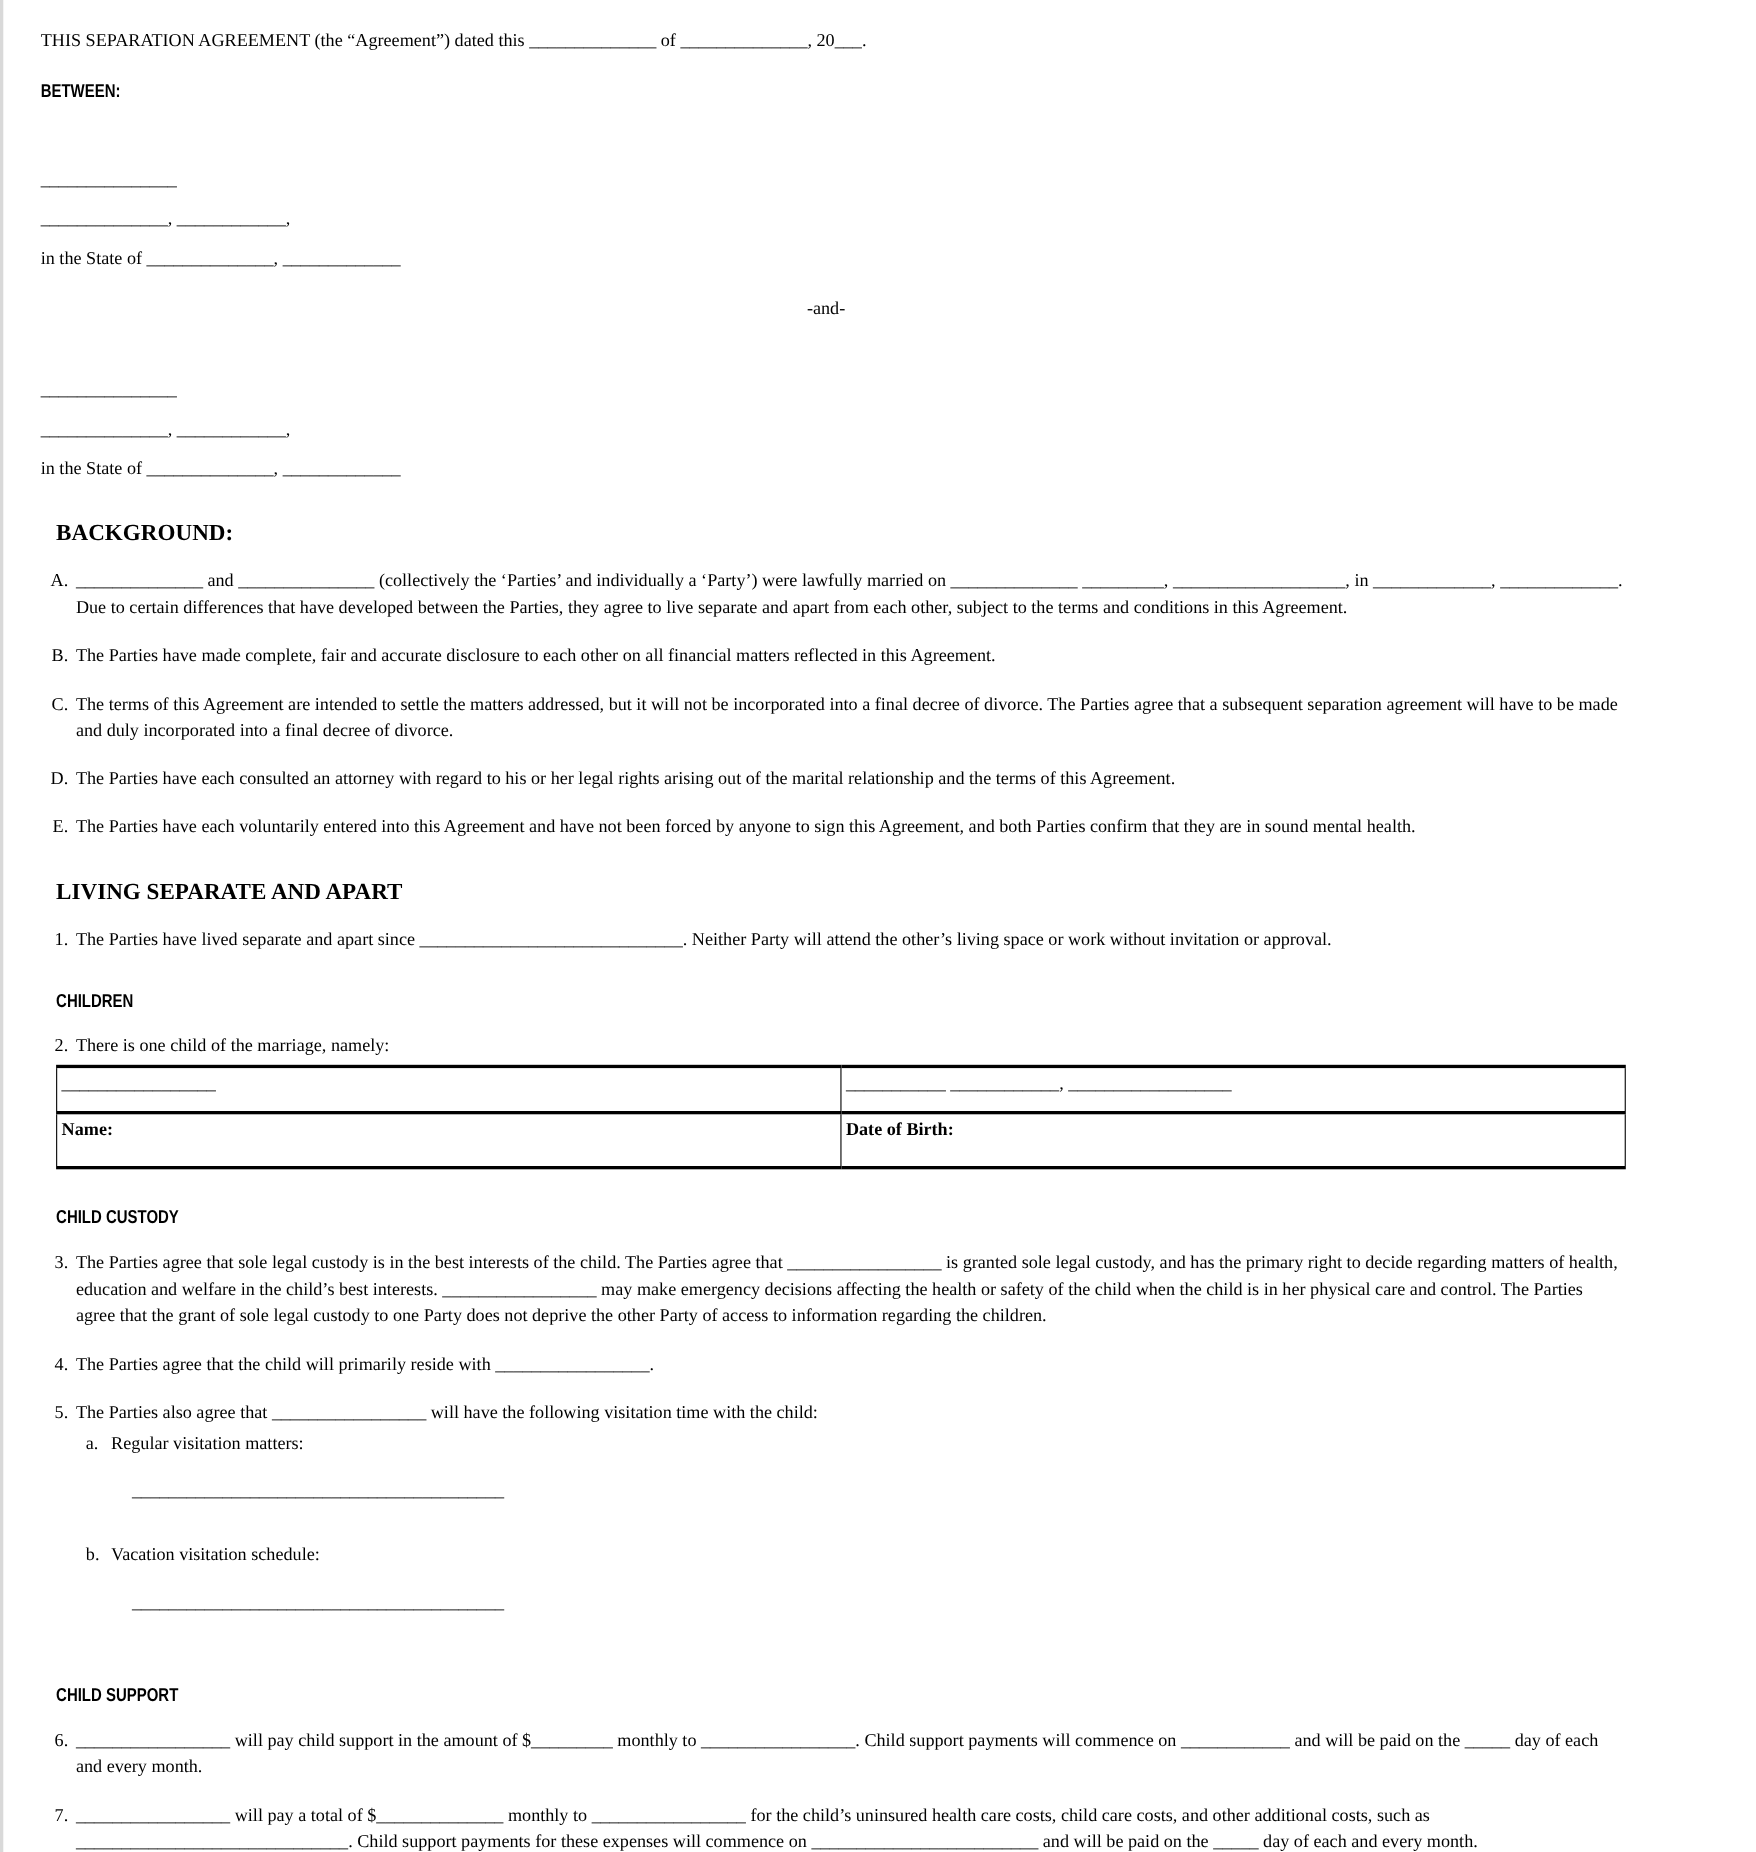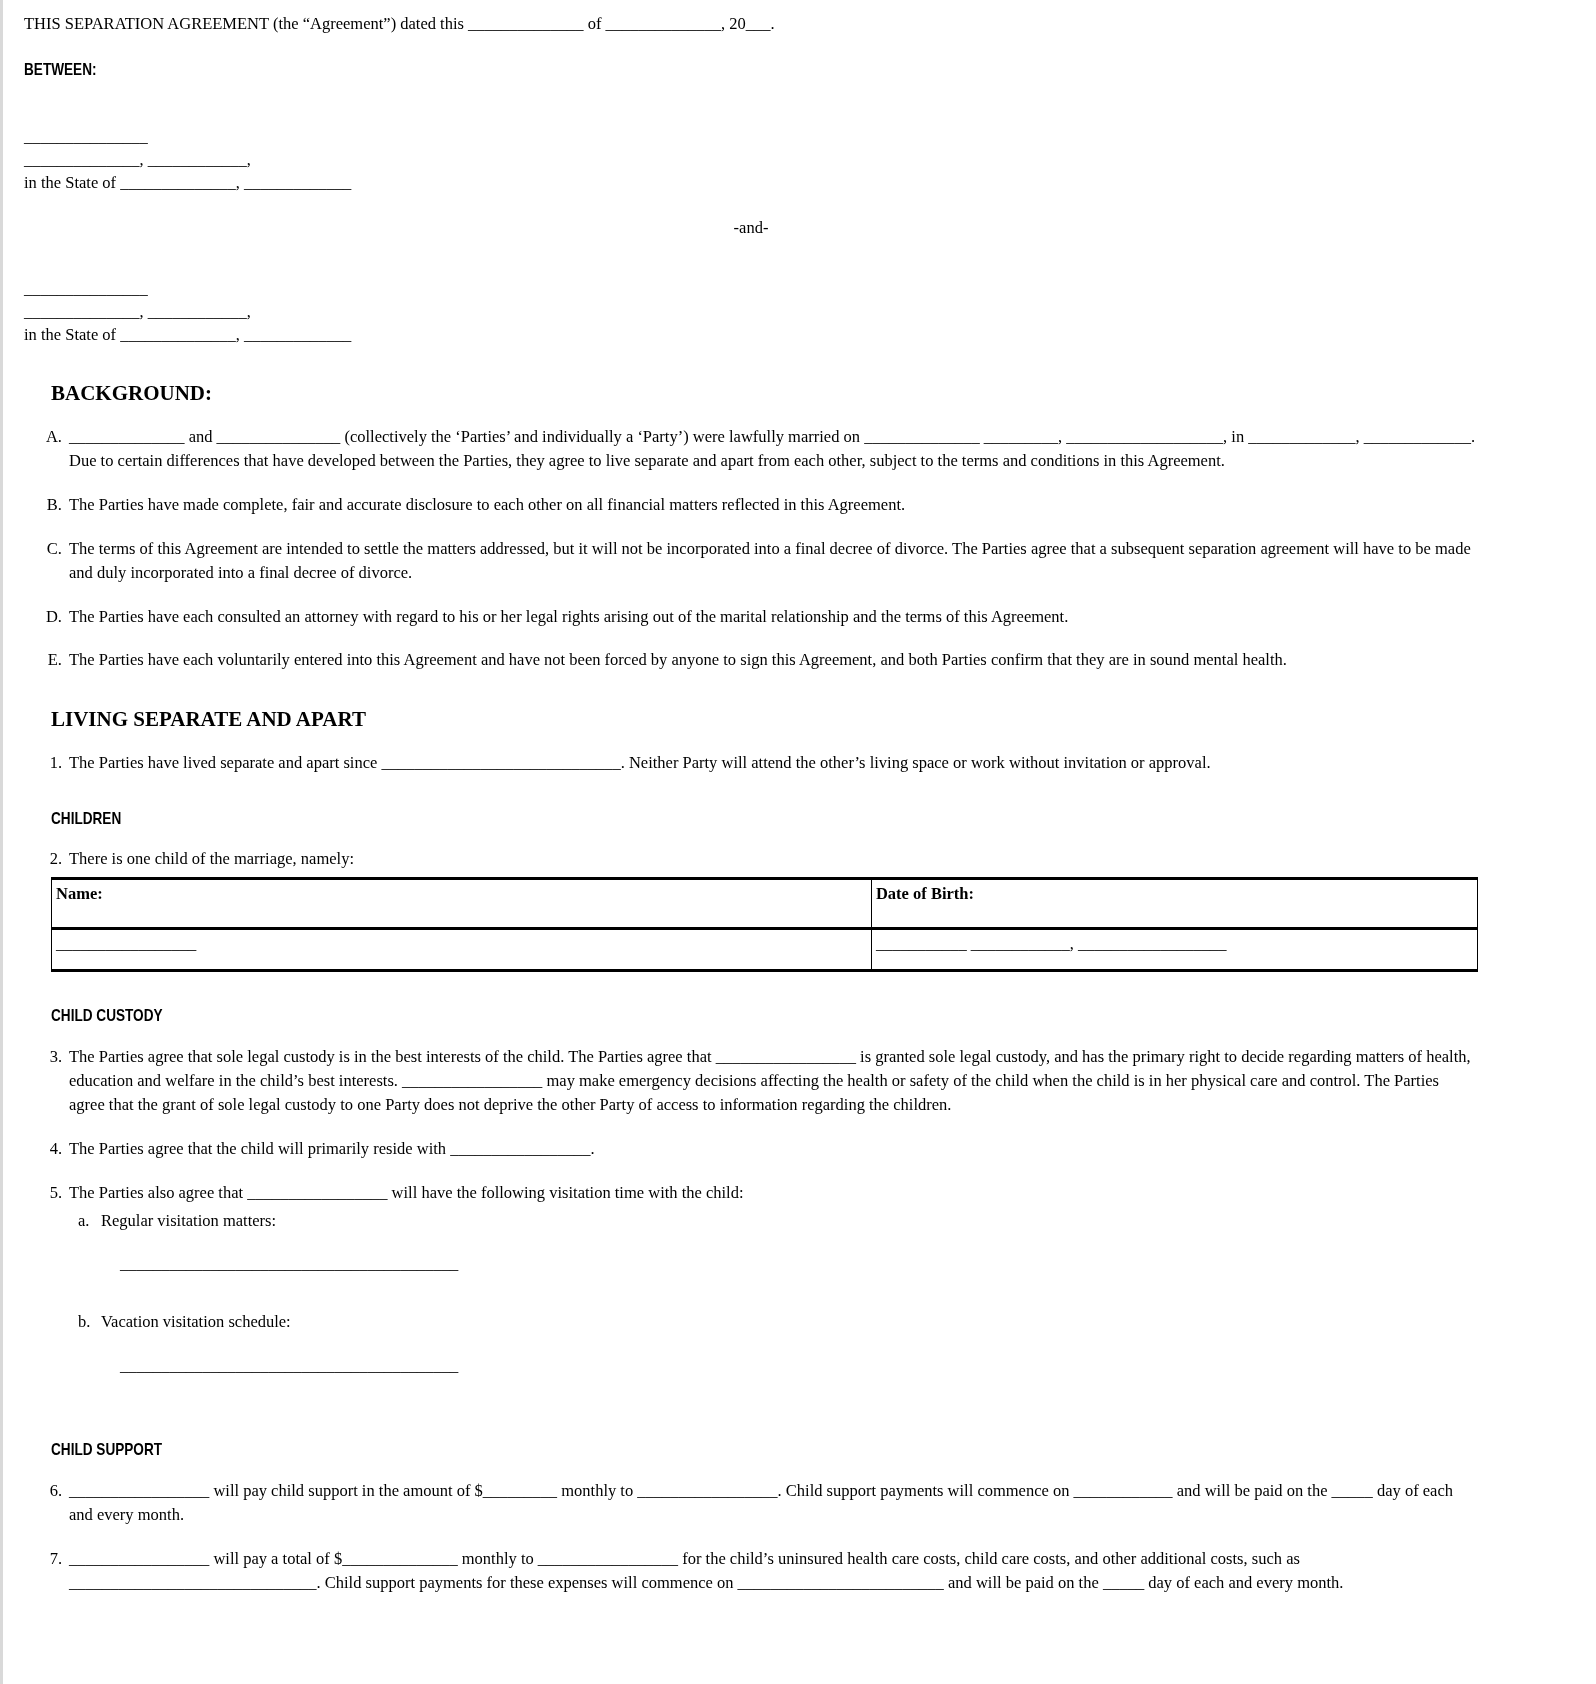--- a/index.html
+++ b/index.html
@@ -10,21 +10,21 @@
     font-size: 16.5px;
     line-height: 1.45;
     border-left: 3px solid #d9d9d9;
     min-height: 1684px;
   }
   .doc { width: 1596px; max-width: 100%; padding: 12px 118px 60px 21px; }
 
   h1.title { font-size: 17px; font-weight: bold; text-align: center; margin: 10px 0 22px 0; }
   h1.title span { text-decoration: underline; }
 
-  p { margin: 0; }
+  p { margin: 13px; }
   .intro { margin-bottom: 22px; }
 
   .sans { font-family: "Liberation Sans", sans-serif; font-weight: bold; font-size: 17px; }
   .cond { display: inline-block; transform: scaleX(0.8); transform-origin: 0 50%; white-space: nowrap; }
   .between { margin-bottom: 28px; }
 
   .party-block { text-align: left; }
   .party-line { line-height: 23px; }
   .and-sep { text-align: center; margin: 22px 0 24px 0; }
   .party-gap { height: 14px; }
@@ -124,26 +124,26 @@
   <h2 class="sans-heading sans"><span class="cond">CHILDREN</span></h2>
 
   <div class="item" style="margin-bottom:0;">
     <span class="lbl">2.</span>
     <span class="txt">There is one child of the marriage, namely:</span>
   </div>
 
   <table class="child-table">
     <tbody>
         <tr>
+      <td>_________________</td>
+      <td>___________ ____________, __________________</td>
+    </tr>
+    <tr>
       <th class="col-name">Name:</th>
       <th>Date of Birth:</th>
-    </tr>
-    <tr>
-      <td>_________________</td>
-      <td>___________ ____________, __________________</td>
     </tr>
   </tbody>
     </table>
 
   <h2 class="sans-heading sans"><span class="cond">CHILD CUSTODY</span></h2>
 
   <div class="item">
     <span class="lbl">3.</span>
     <span class="txt">The Parties agree that sole legal custody is in the best interests of the child. The Parties agree that _________________ is granted sole legal custody, and has the primary right to decide regarding matters of health, education and welfare in the child’s best interests. _________________ may make emergency decisions affecting the health or safety of the child when the child is in her physical care and control. The Parties agree that the grant of sole legal custody to one Party does not deprive the other Party of access to information regarding the children.</span>
   </div>

